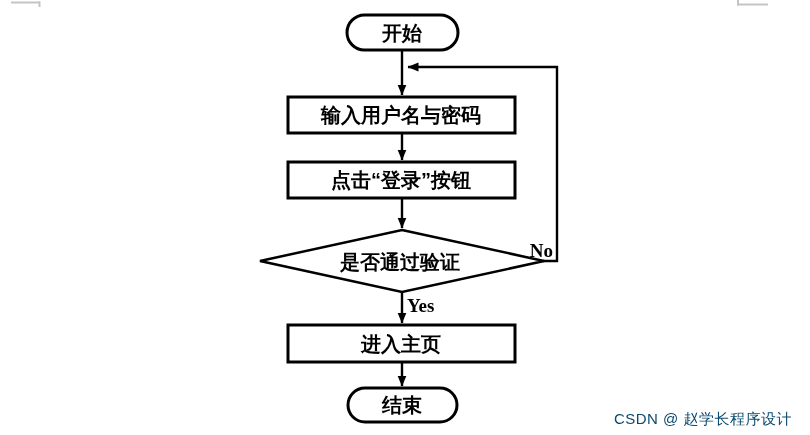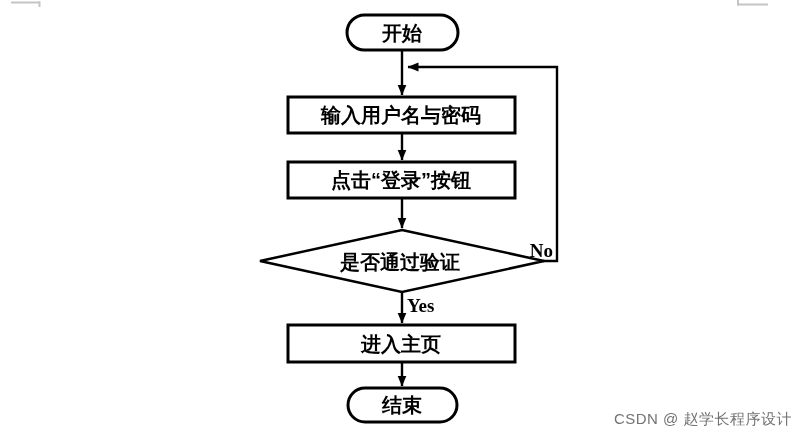--- a/index.html
+++ b/index.html
@@ -25,21 +25,21 @@
     font-family: "Liberation Serif", "DejaVu Serif", serif;
     font-size: 19px;
     font-weight: bold;
     fill: #000000;
   }
   .watermark {
     position: absolute;
     right: 10px;
     bottom: 6px;
     font-size: 15px;
-    color: #737373;
+    color: #0c4a6e;
     font-family: "Liberation Sans", sans-serif;
     letter-spacing: 0.5px;
     white-space: nowrap;
     user-select: none;
   }
 </style>
 </head>
 <body>
 
 <div id="canvas">

